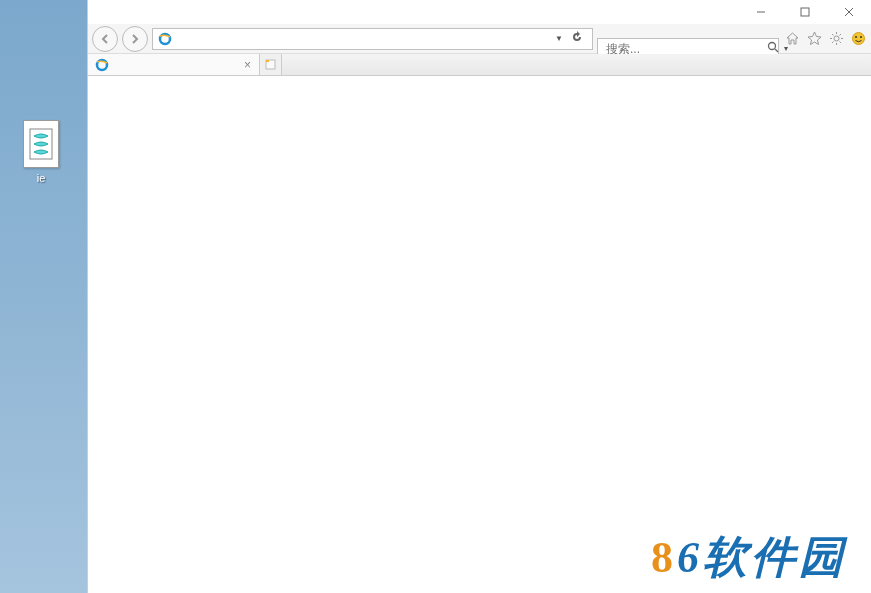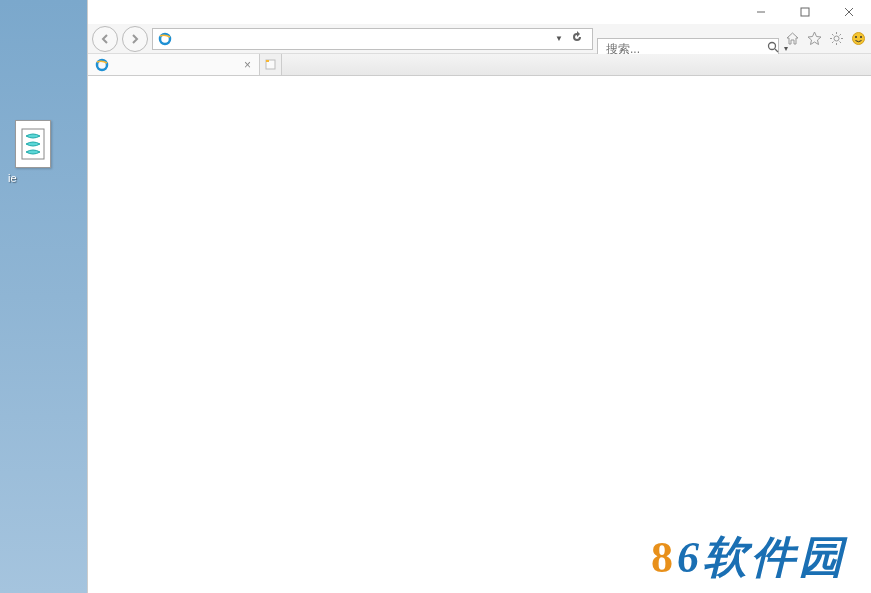--- a/index.html
+++ b/index.html
@@ -9,24 +9,24 @@
       font-family: "Segoe UI", Tahoma, sans-serif;
       font-size: 12px;
       background: linear-gradient(to bottom, #7ba8cc 0%, #8fb5d4 50%, #a5c4de 100%);
       position: relative;
       overflow: hidden;
     }
     
     
     .desktop-icon {
       position: absolute;
-      left: 8px;
+      left: 16px;
       top: 120px;
       width: 50px;
-      text-align: left;
+      text-align: center;
       cursor: pointer;
     }
     .desktop-icon .icon-img {
       width: 36px;
       height: 48px;
       margin: 0 auto 4px;
       background: #fff;
       border: 1px solid #999;
       box-shadow: 1px 1px 2px rgba(0,0,0,0.2);
       display: flex;

